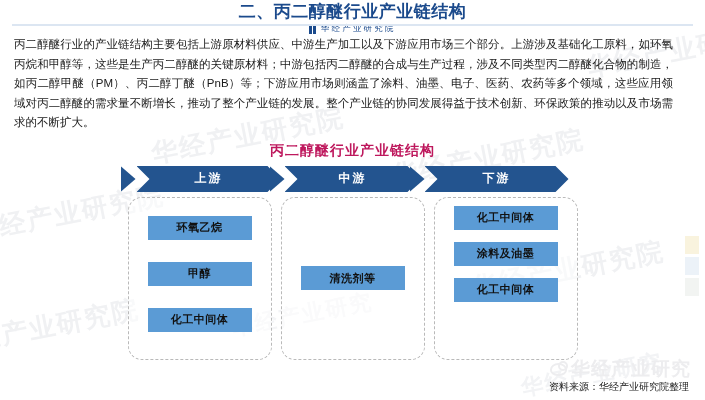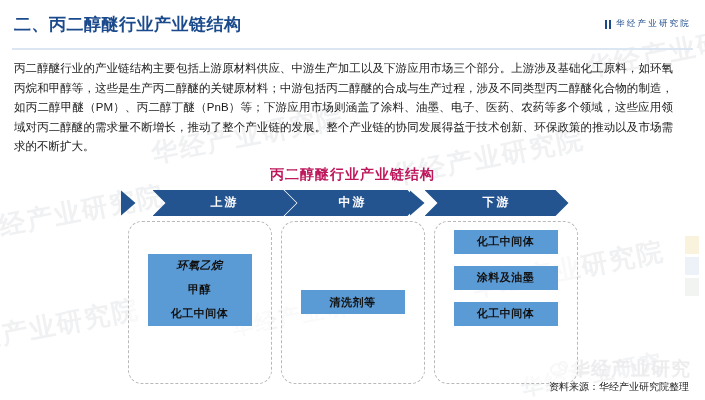--- a/index.html
+++ b/index.html
@@ -38,22 +38,22 @@
   
   .edge-bars{ position:absolute; right:6px; top:236px; z-index:0; }
   .edge-bars i{ display:block; width:14px; height:18px; margin-bottom:3px; opacity:.28; }
   .edge-bars i.y{ background:#e8d48a; }
   .edge-bars i.b{ background:#b9cfe6; }
   .edge-bars i.g{ background:#cfd9d0; }
 
   
   .header{
     position:relative; z-index:3;
-    height:48px; padding:0 14px;
-    display:flex; align-items:center; justify-content:space-between;
+    height:24px; padding:0 14px;
+    display:flex; align-items:center; justify-content:space-between;flex-direction:column;
   }
   .header h1{
     font-size:17px; font-weight:bold; color:#1b4a8c; letter-spacing:.5px;
     white-space:nowrap;
   }
   .brand{ display:flex; align-items:center; gap:5px; }
   .brand-mark{ display:flex; gap:1.5px; align-items:flex-end; }
   .brand-mark span{ display:block; width:2.5px; background:#1b4a8c; }
   .brand-mark span:nth-child(1){ height:9px; }
   .brand-mark span:nth-child(2){ height:9px; }
@@ -89,21 +89,21 @@
     margin:6px auto 0 auto;
     width:432px; height:26px;
   }
   .chev{
     position:absolute; top:0; height:26px;
     background:#23548f;
     display:flex; align-items:center; justify-content:center;
     color:#ffffff; font-size:12px; font-weight:bold; letter-spacing:2px;
     clip-path:polygon(0 0, calc(100% - 13px) 0, 100% 50%, calc(100% - 13px) 100%, 0 100%, 13px 50%);
   }
-  .chev.c1{ left:16px;   width:144px; }
+  .chev.c1{ left:0px;   width:144px; }
   .chev.c2{ left:148px; width:136px; }
   .chev.c3{ left:288px; width:144px; }
   
   .chev-head{
     position:absolute; top:0; width:15px; height:26px; background:#23548f;
     clip-path:polygon(0 0, 100% 50%, 0 100%);
   }
   .chev-head.h1{ left:-16px; }
   .chev-head.h2{ left:133px; }
   .chev-head.h3{ left:273px; }
@@ -126,24 +126,24 @@
   }
   .col.mid{ justify-content:center; padding:0; }
   .chip{
     width:104px; height:24px;
     background:#5b9bd5;
     color:#111111;
     font-size:11px; font-weight:bold;
     display:flex; align-items:center; justify-content:center;
     letter-spacing:.5px;
   }
-  .col .chip + .chip{ }
+  .col .chip + .chip{ margin-top:22px; }
   .col.down .chip + .chip{ margin-top:12px; }
   .col.down{ padding-top:8px; }
-  .col.up .chip:first-child{ margin-top:20px;font-style:italic; }
+  .col.up .chip:first-child{ margin-top:6px; }
 
   
   .footer{
     position:absolute; z-index:3;
     right:16px; bottom:6px;
     font-size:10px; color:#222222; font-weight:normal;
     white-space:nowrap;
   }
   .foot-wm{
     position:absolute; z-index:2;

